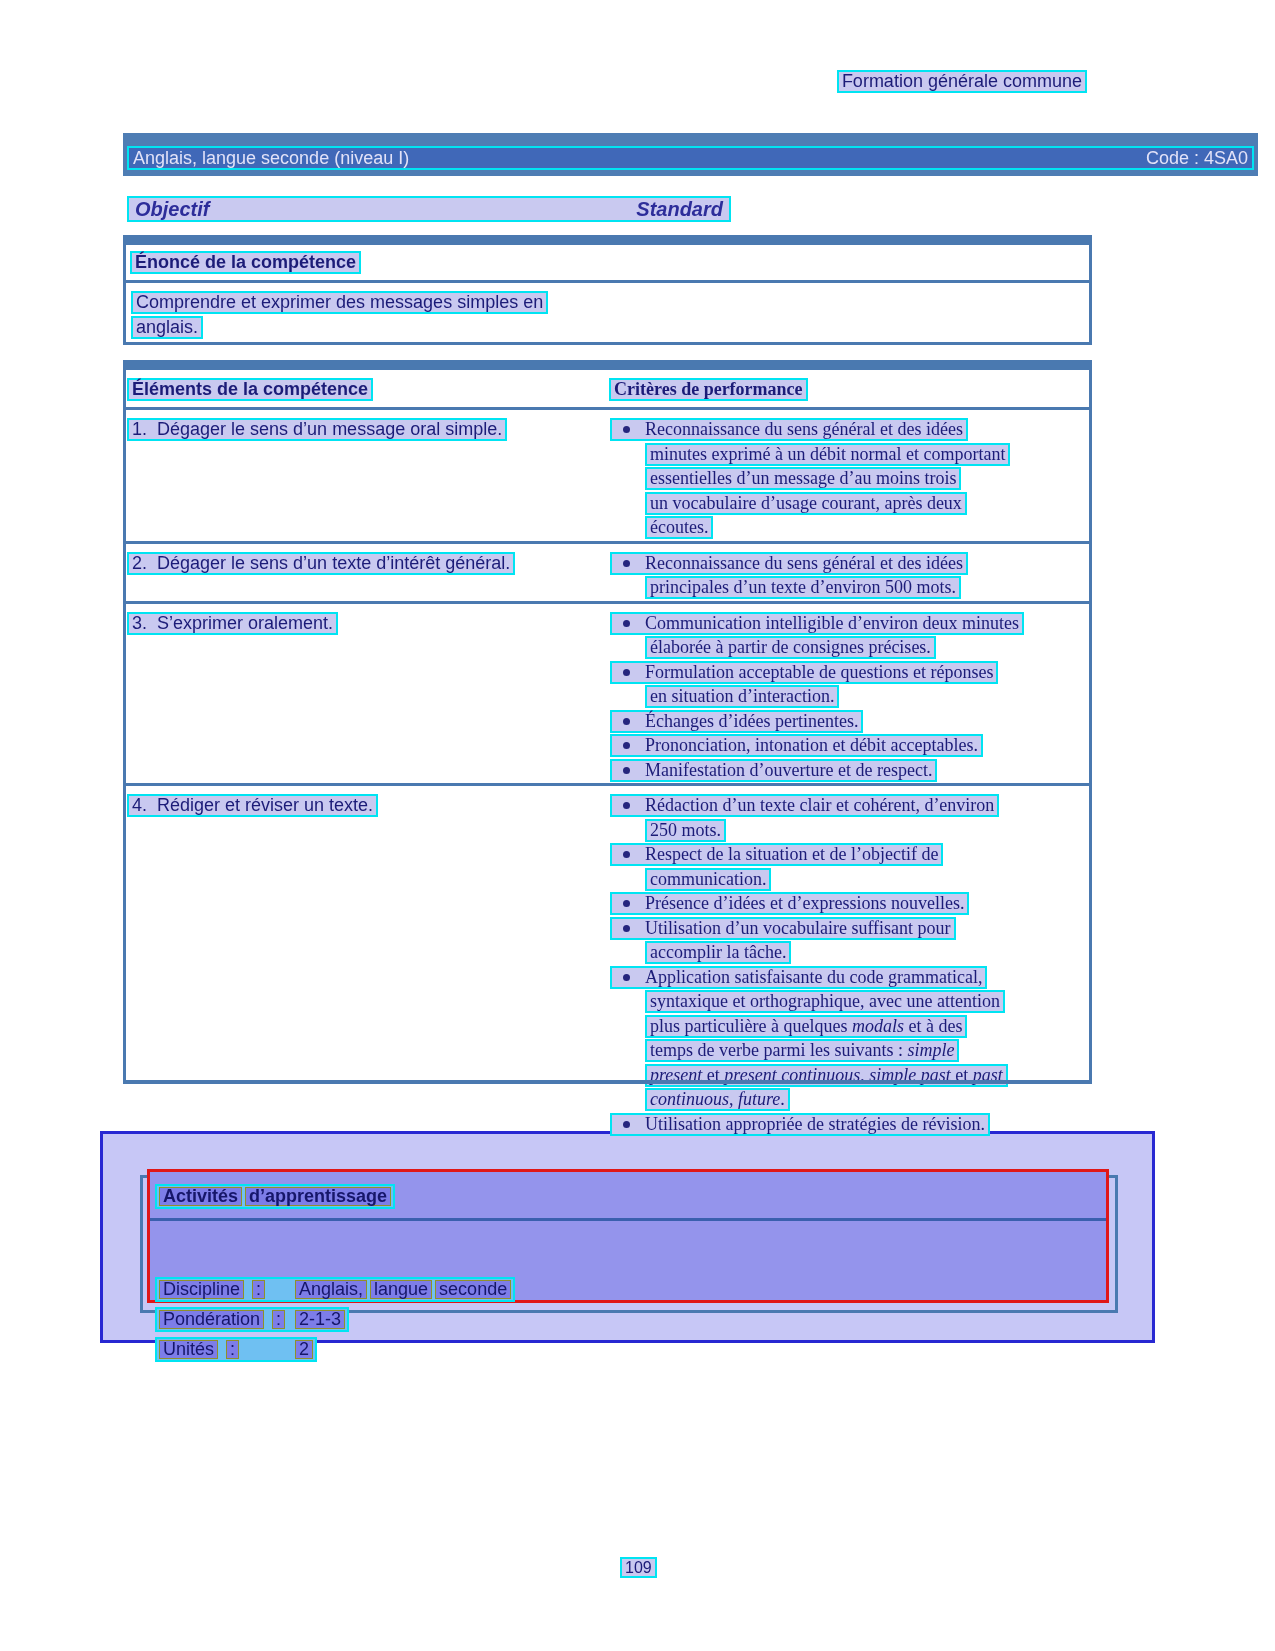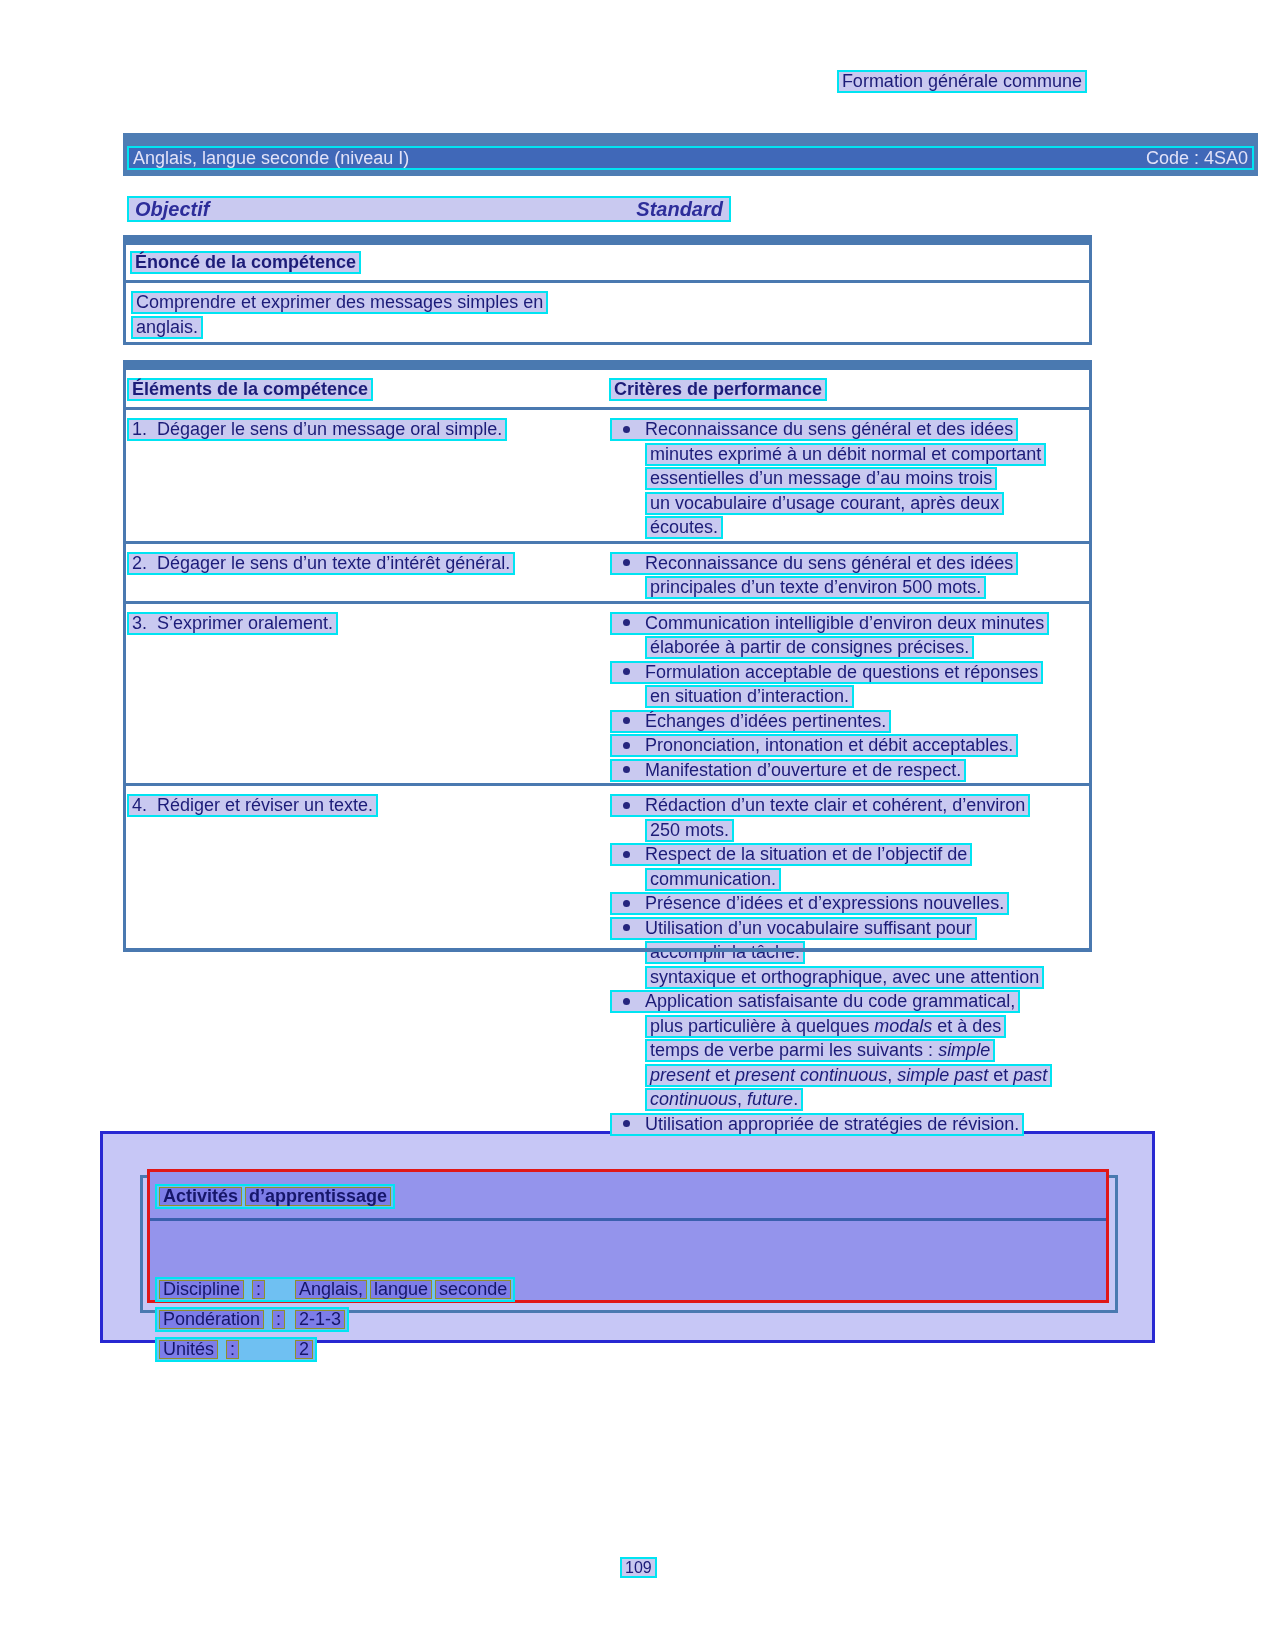--- a/index.html
+++ b/index.html
@@ -52,27 +52,27 @@
     display:flex;justify-content:space-between;align-items:center;padding:0 6px;
     font-size:20px;font-weight:bold;font-style:italic;color:#2d2d9a;
   }
   
   .doc-table{
     position:absolute;left:123px;width:969px;box-sizing:border-box;
     border:3px solid var(--table-border-blue);border-top-width:10px;
     background:transparent;
   }
   .enonce-table{top:235px;}
-  .comp-table{top:360px;height:592px;border-bottom:none;z-index:2;}
+  .comp-table{top:360px;height:724px;border-bottom:none;z-index:2;}
   .tbl-sep{height:3px;background:var(--table-border-blue);}
   .tbl-pad-hdr{padding:6px 4px;}
   .comp-hdr{display:flex;padding:8px 0 6px 0;}
   .enonce-body{padding:8px 4px 2px 4px;}
   .cell-left{flex:0 0 483px;min-width:0;}
-  .cell-right{flex:1;min-width:0;overflow:visible;}
+  .cell-right{flex:1;min-width:0;overflow:visible;font-family:Liberation Serif, serif;}
   .comp-row{display:flex;padding:8px 0 0 0;}
   .line{margin-bottom:1.5px;}
   .line .hl{margin-left:1px;}
   .crit-cont .hl{margin-left:36px;}
   .dot{
     display:inline-block;width:7px;height:7px;border-radius:50%;
     background:#26267e;margin:0 15px 2px 8px;vertical-align:middle;
   }
   .comp-bottom-line{
     position:absolute;left:-3px;right:-3px;bottom:0;height:4px;
@@ -206,22 +206,22 @@
             <div class="line"><span class="hl">4.&nbsp;&nbsp;Rédiger et réviser un texte.</span></div>
           </div>
           <div class="cell-right">
             <div class="line crit-first"><span class="hl"><span class="dot"></span>Rédaction d’un texte clair et cohérent, d’environ</span></div>
             <div class="line crit-cont"><span class="hl">250 mots.</span></div>
             <div class="line crit-first"><span class="hl"><span class="dot"></span>Respect de la situation et de l’objectif de</span></div>
             <div class="line crit-cont"><span class="hl">communication.</span></div>
             <div class="line crit-first"><span class="hl"><span class="dot"></span>Présence d’idées et d’expressions nouvelles.</span></div>
             <div class="line crit-first"><span class="hl"><span class="dot"></span>Utilisation d’un vocabulaire suffisant pour</span></div>
             <div class="line crit-cont"><span class="hl">accomplir la tâche.</span></div>
+            <div class="line crit-first"><span class="hl"><span class="dot"></span>Application satisfaisante du code grammatical,</span></div>
             <div class="line crit-cont"><span class="hl">syntaxique et orthographique, avec une attention</span></div>
-            <div class="line crit-first"><span class="hl"><span class="dot"></span>Application satisfaisante du code grammatical,</span></div>
             <div class="line crit-cont"><span class="hl">plus particulière à quelques <i>modals</i> et à des</span></div>
             <div class="line crit-cont"><span class="hl">temps de verbe parmi les suivants : <i>simple</i></span></div>
             <div class="line crit-cont"><span class="hl"><i>present</i> et <i>present continuous</i>, <i>simple past</i> et <i>past</i></span></div>
             <div class="line crit-cont"><span class="hl"><i>continuous</i>, <i>future</i>.</span></div>
             <div class="line crit-first"><span class="hl"><span class="dot"></span>Utilisation appropriée de stratégies de révision.</span></div>
           </div>
         </div>
       </div>
     <div class="comp-bottom-line"></div>
   </div>

